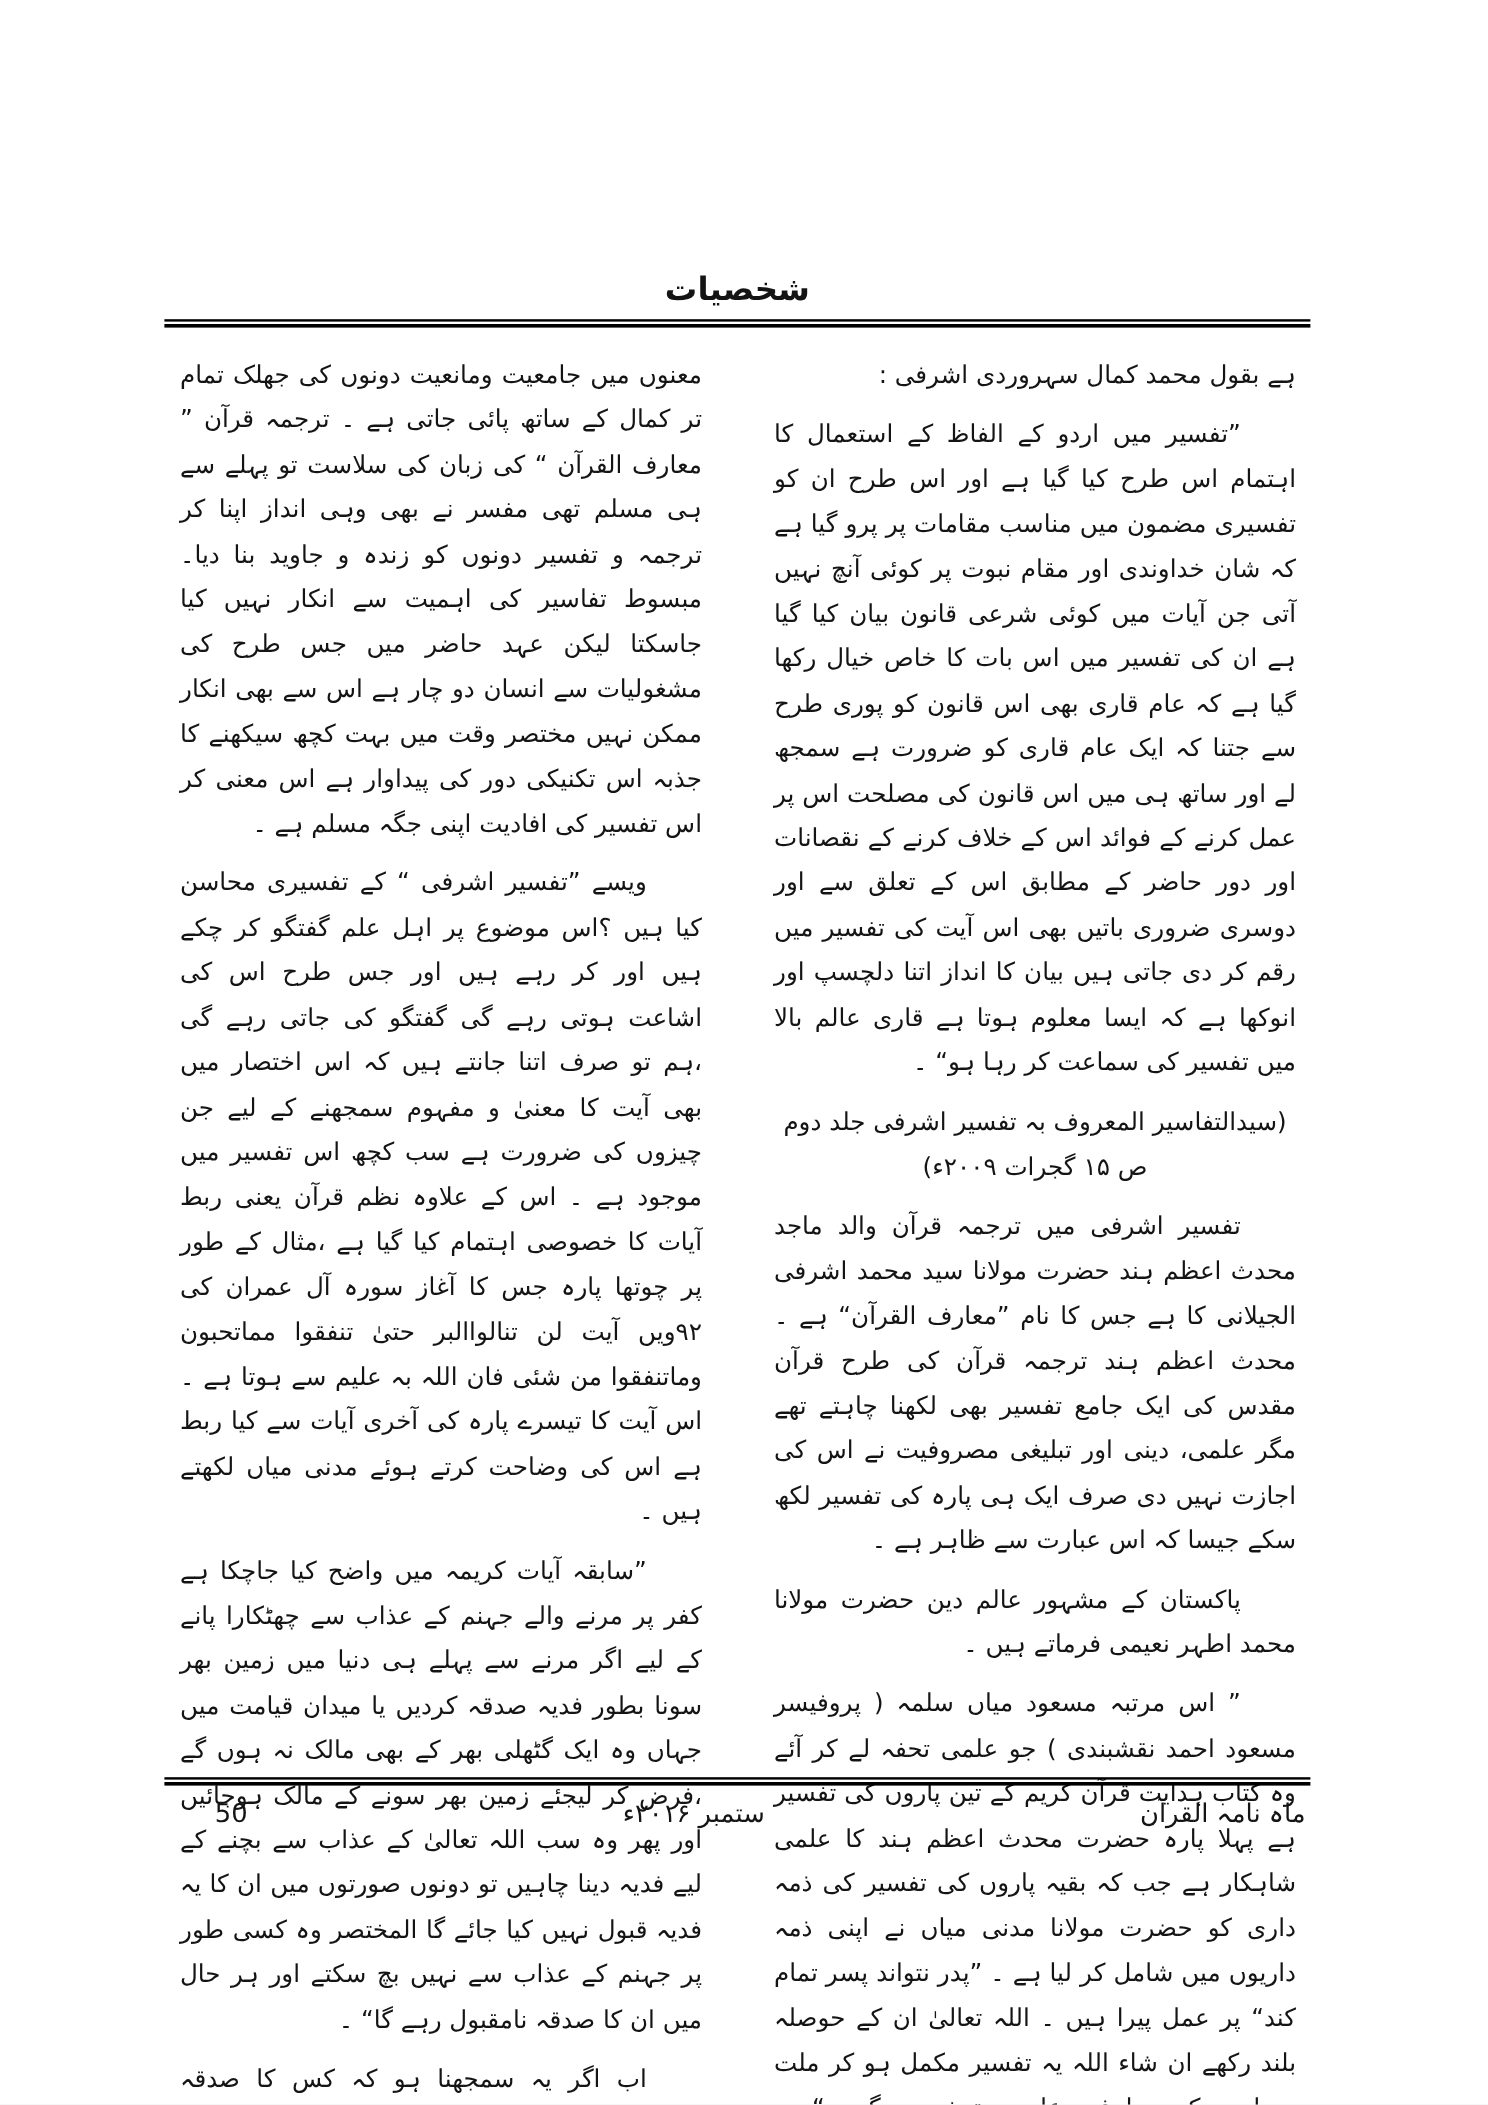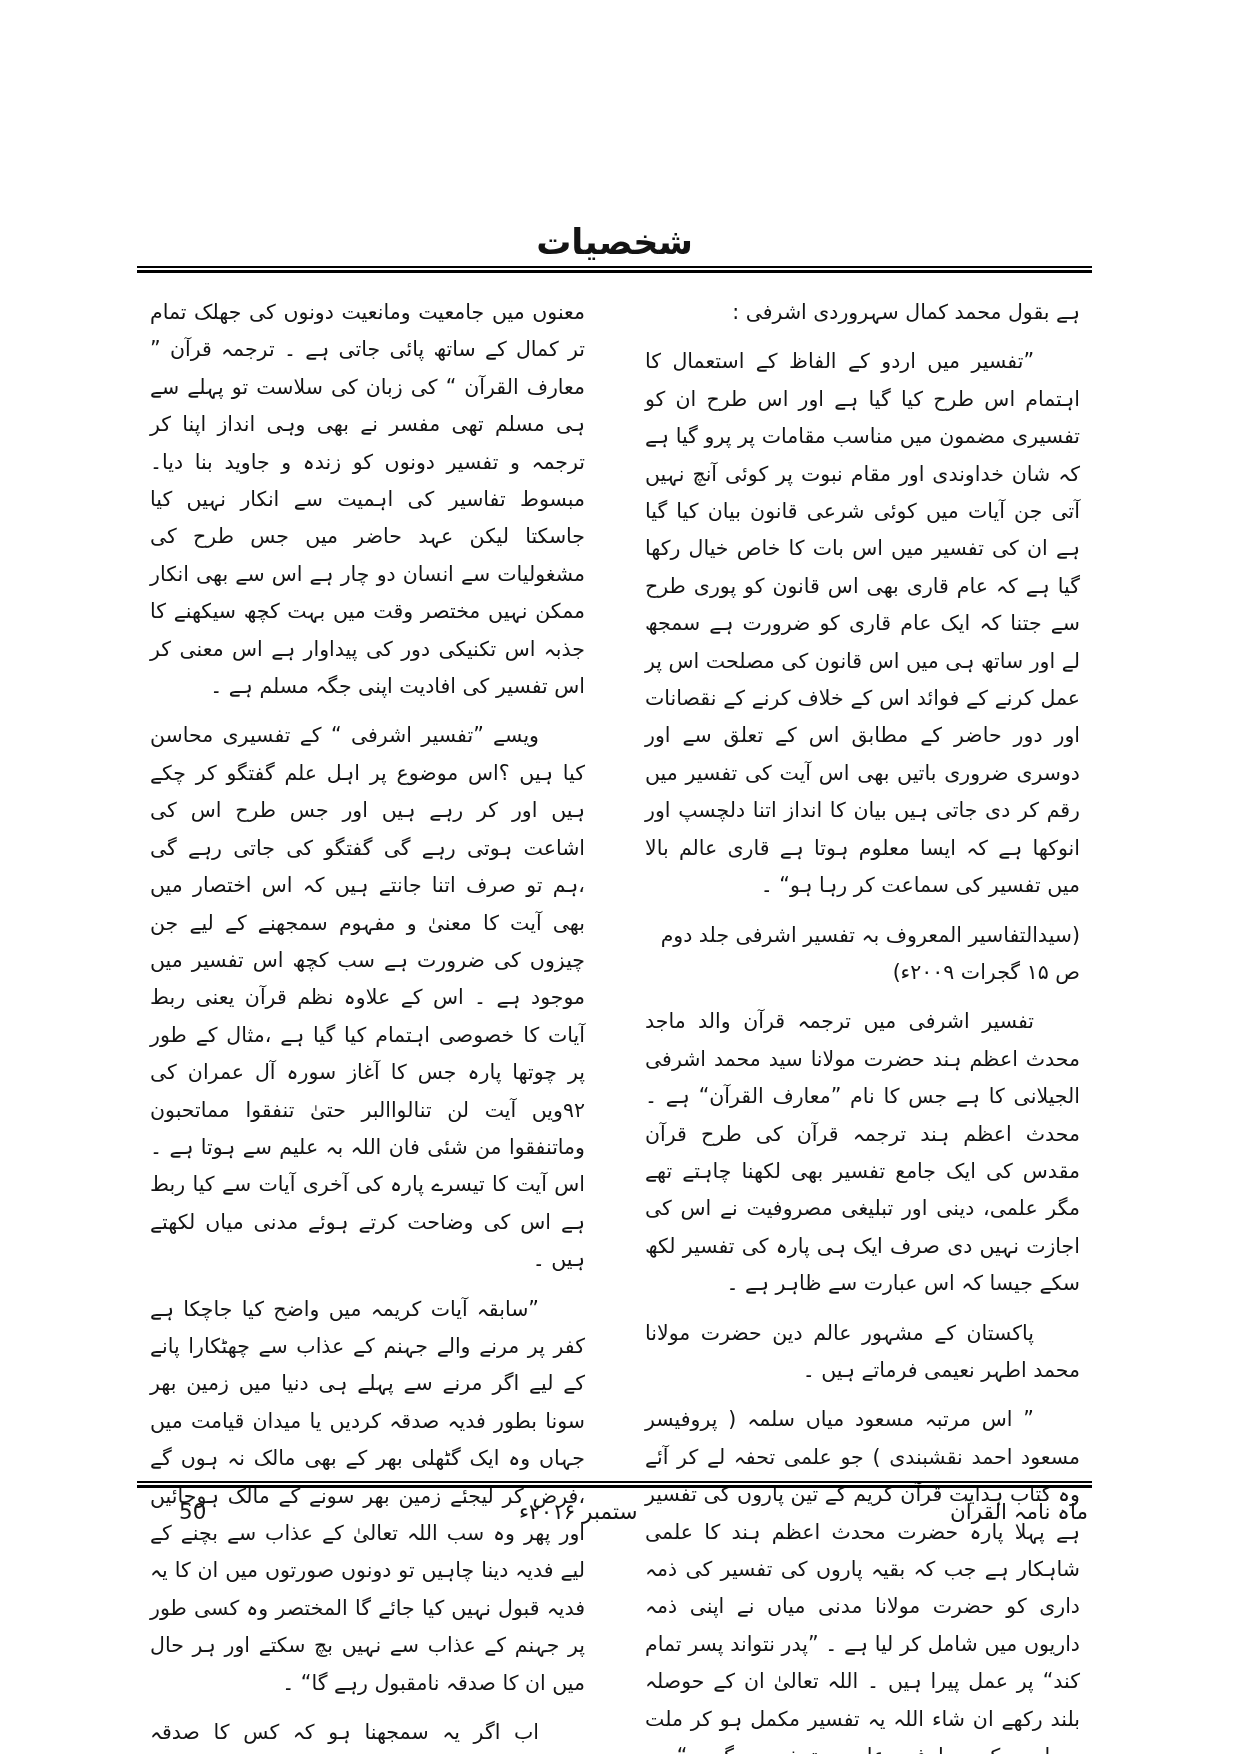--- a/index.html
+++ b/index.html
@@ -19,21 +19,21 @@
   }
   .content {
     position: absolute;
     top: 226px;
     left: 137px;
     width: 955px;
   }
   .page-title {
     margin: 0 0 8px 0;
     text-align: center;
-    font-size: 35px;
+    font-size: 27px;
     font-weight: bold;
     line-height: 32px;
   }
   .double-rule {
     position: relative;
     height: 7px;
   }
   .double-rule::before {
     content: "";
     position: absolute;
@@ -62,21 +62,21 @@
     text-align: justify;
   }
   .col p {
     margin: 12px;
     padding: 0;
   }
   .indent {
     text-indent: 46px;
   }
   .cite {
-    text-align: right;
+    text-align: center;
     text-indent: 0;
   }
   .verse {
     font-size: 26px;
     line-height: 43px;
     padding: 1px 54px 1px 10px;
     word-spacing: 5px;
     text-align: justify;
   }
   .footer {

